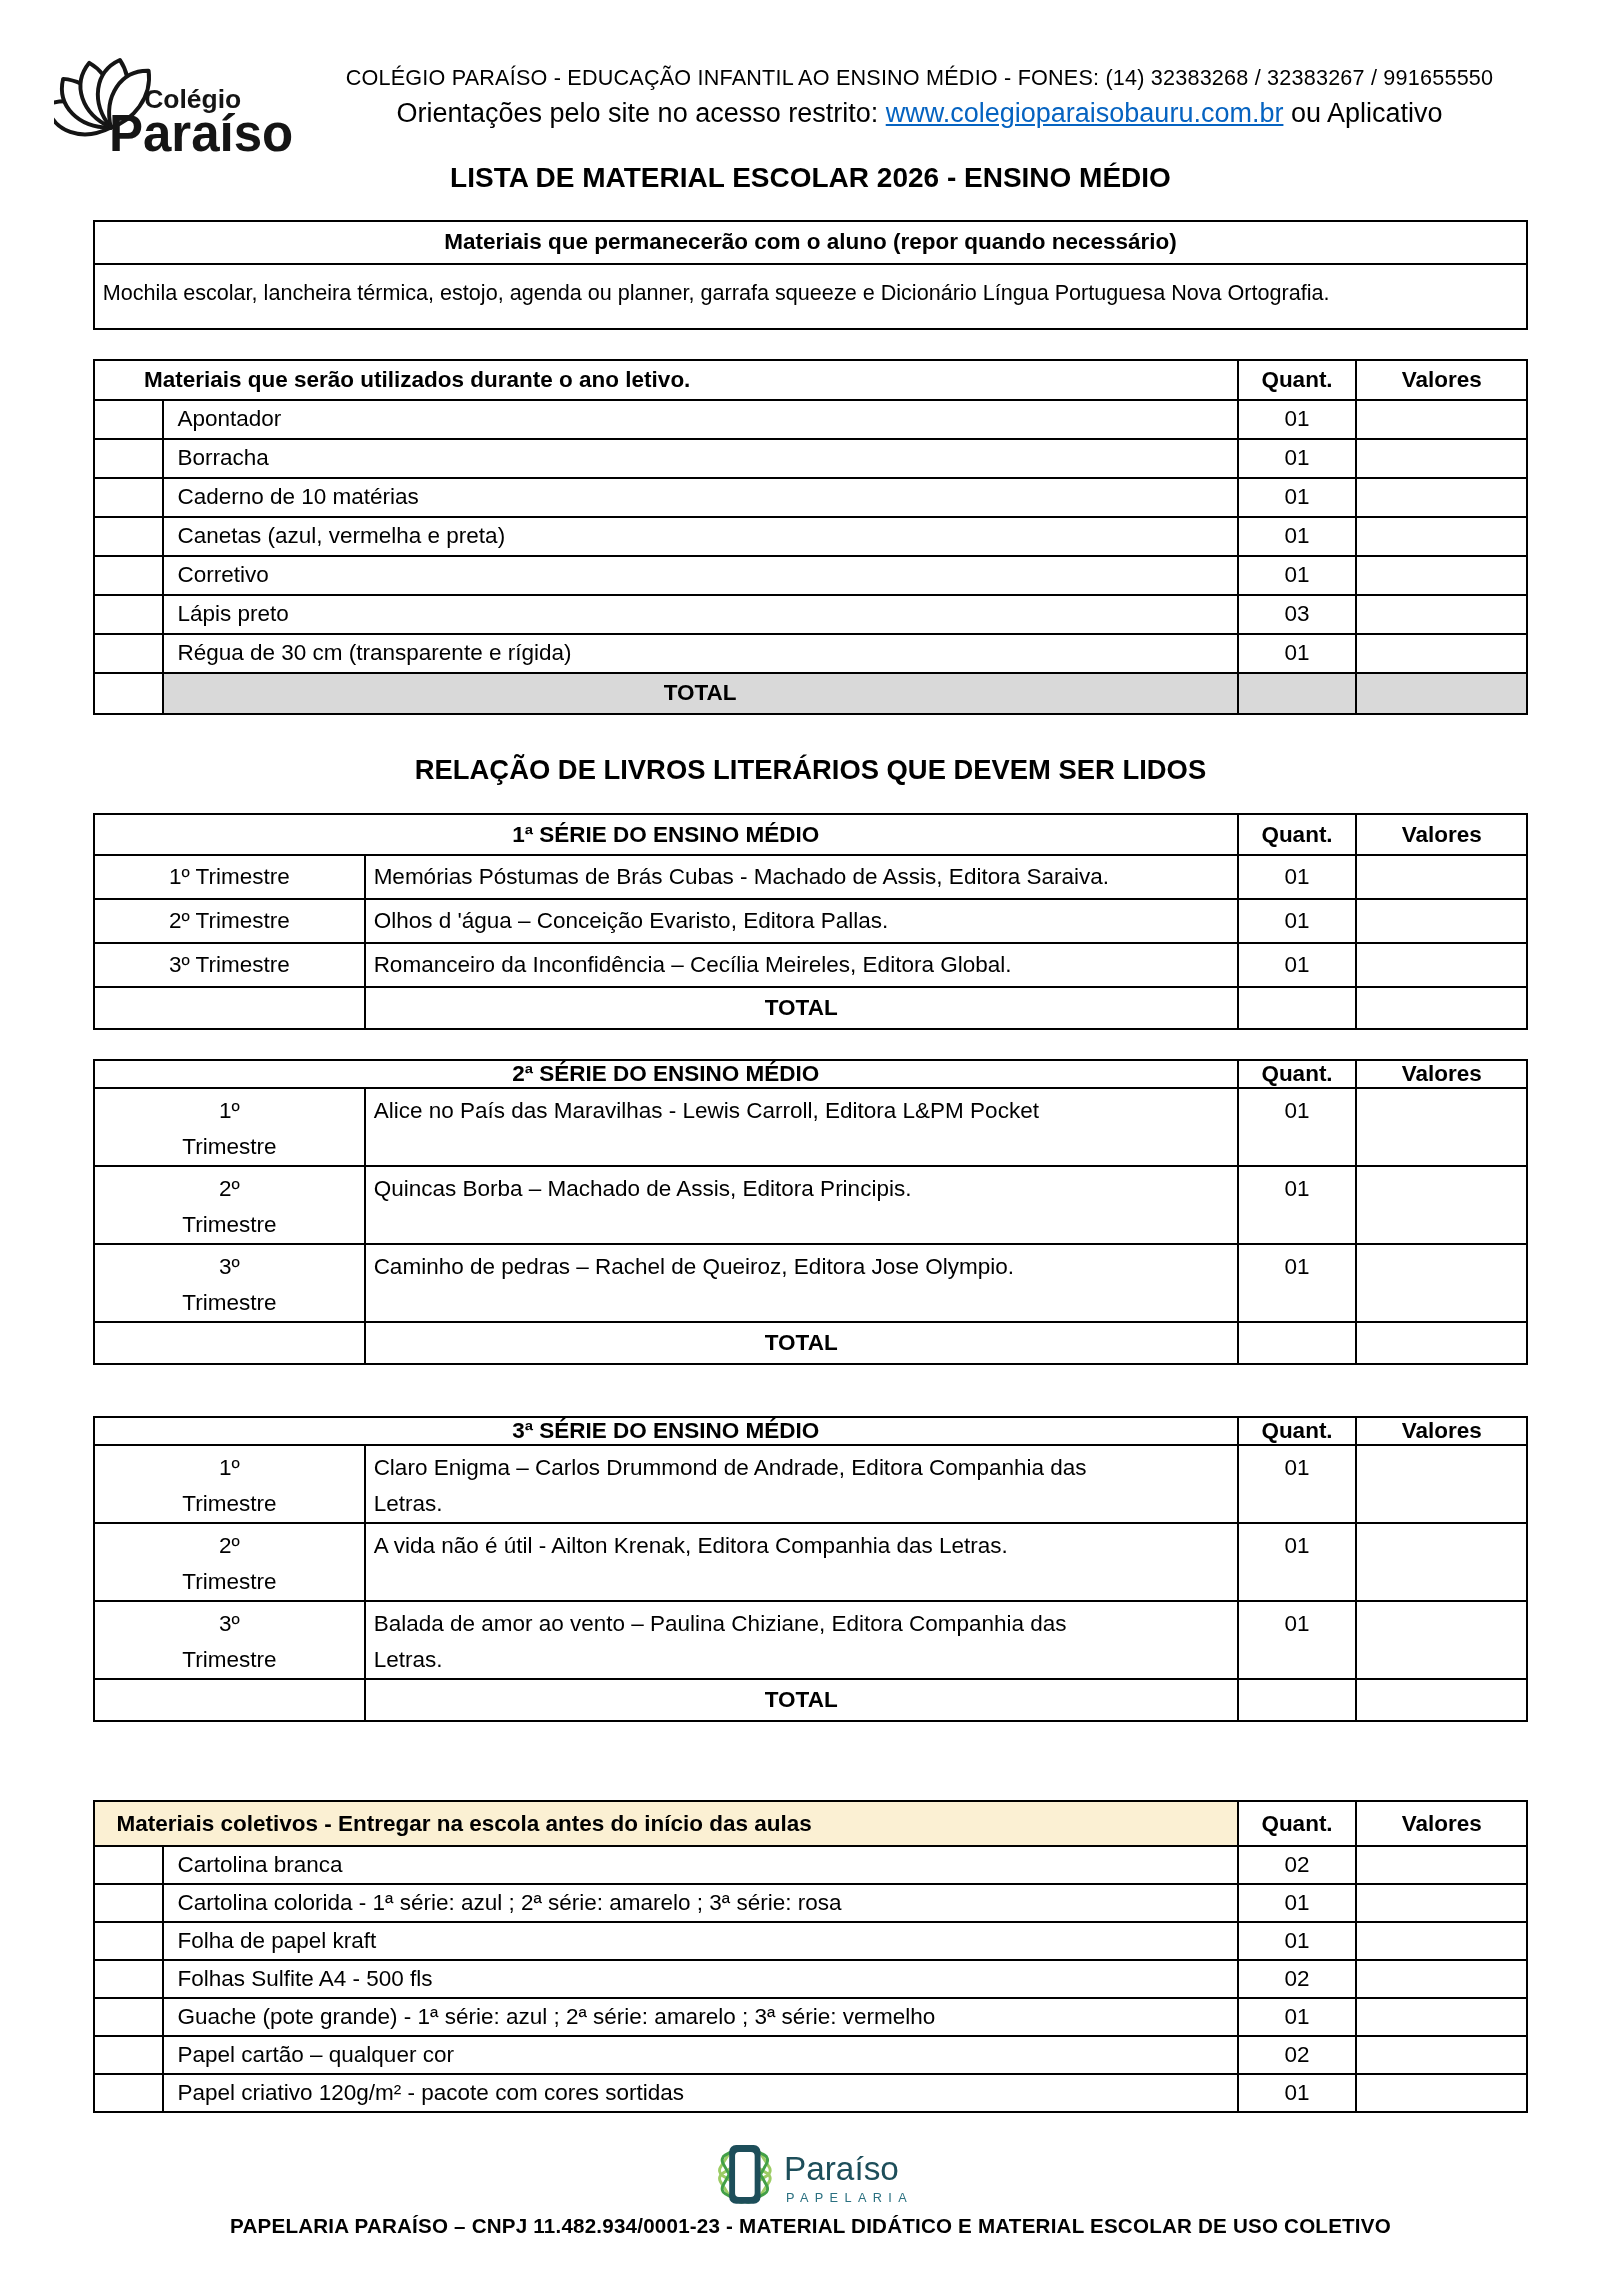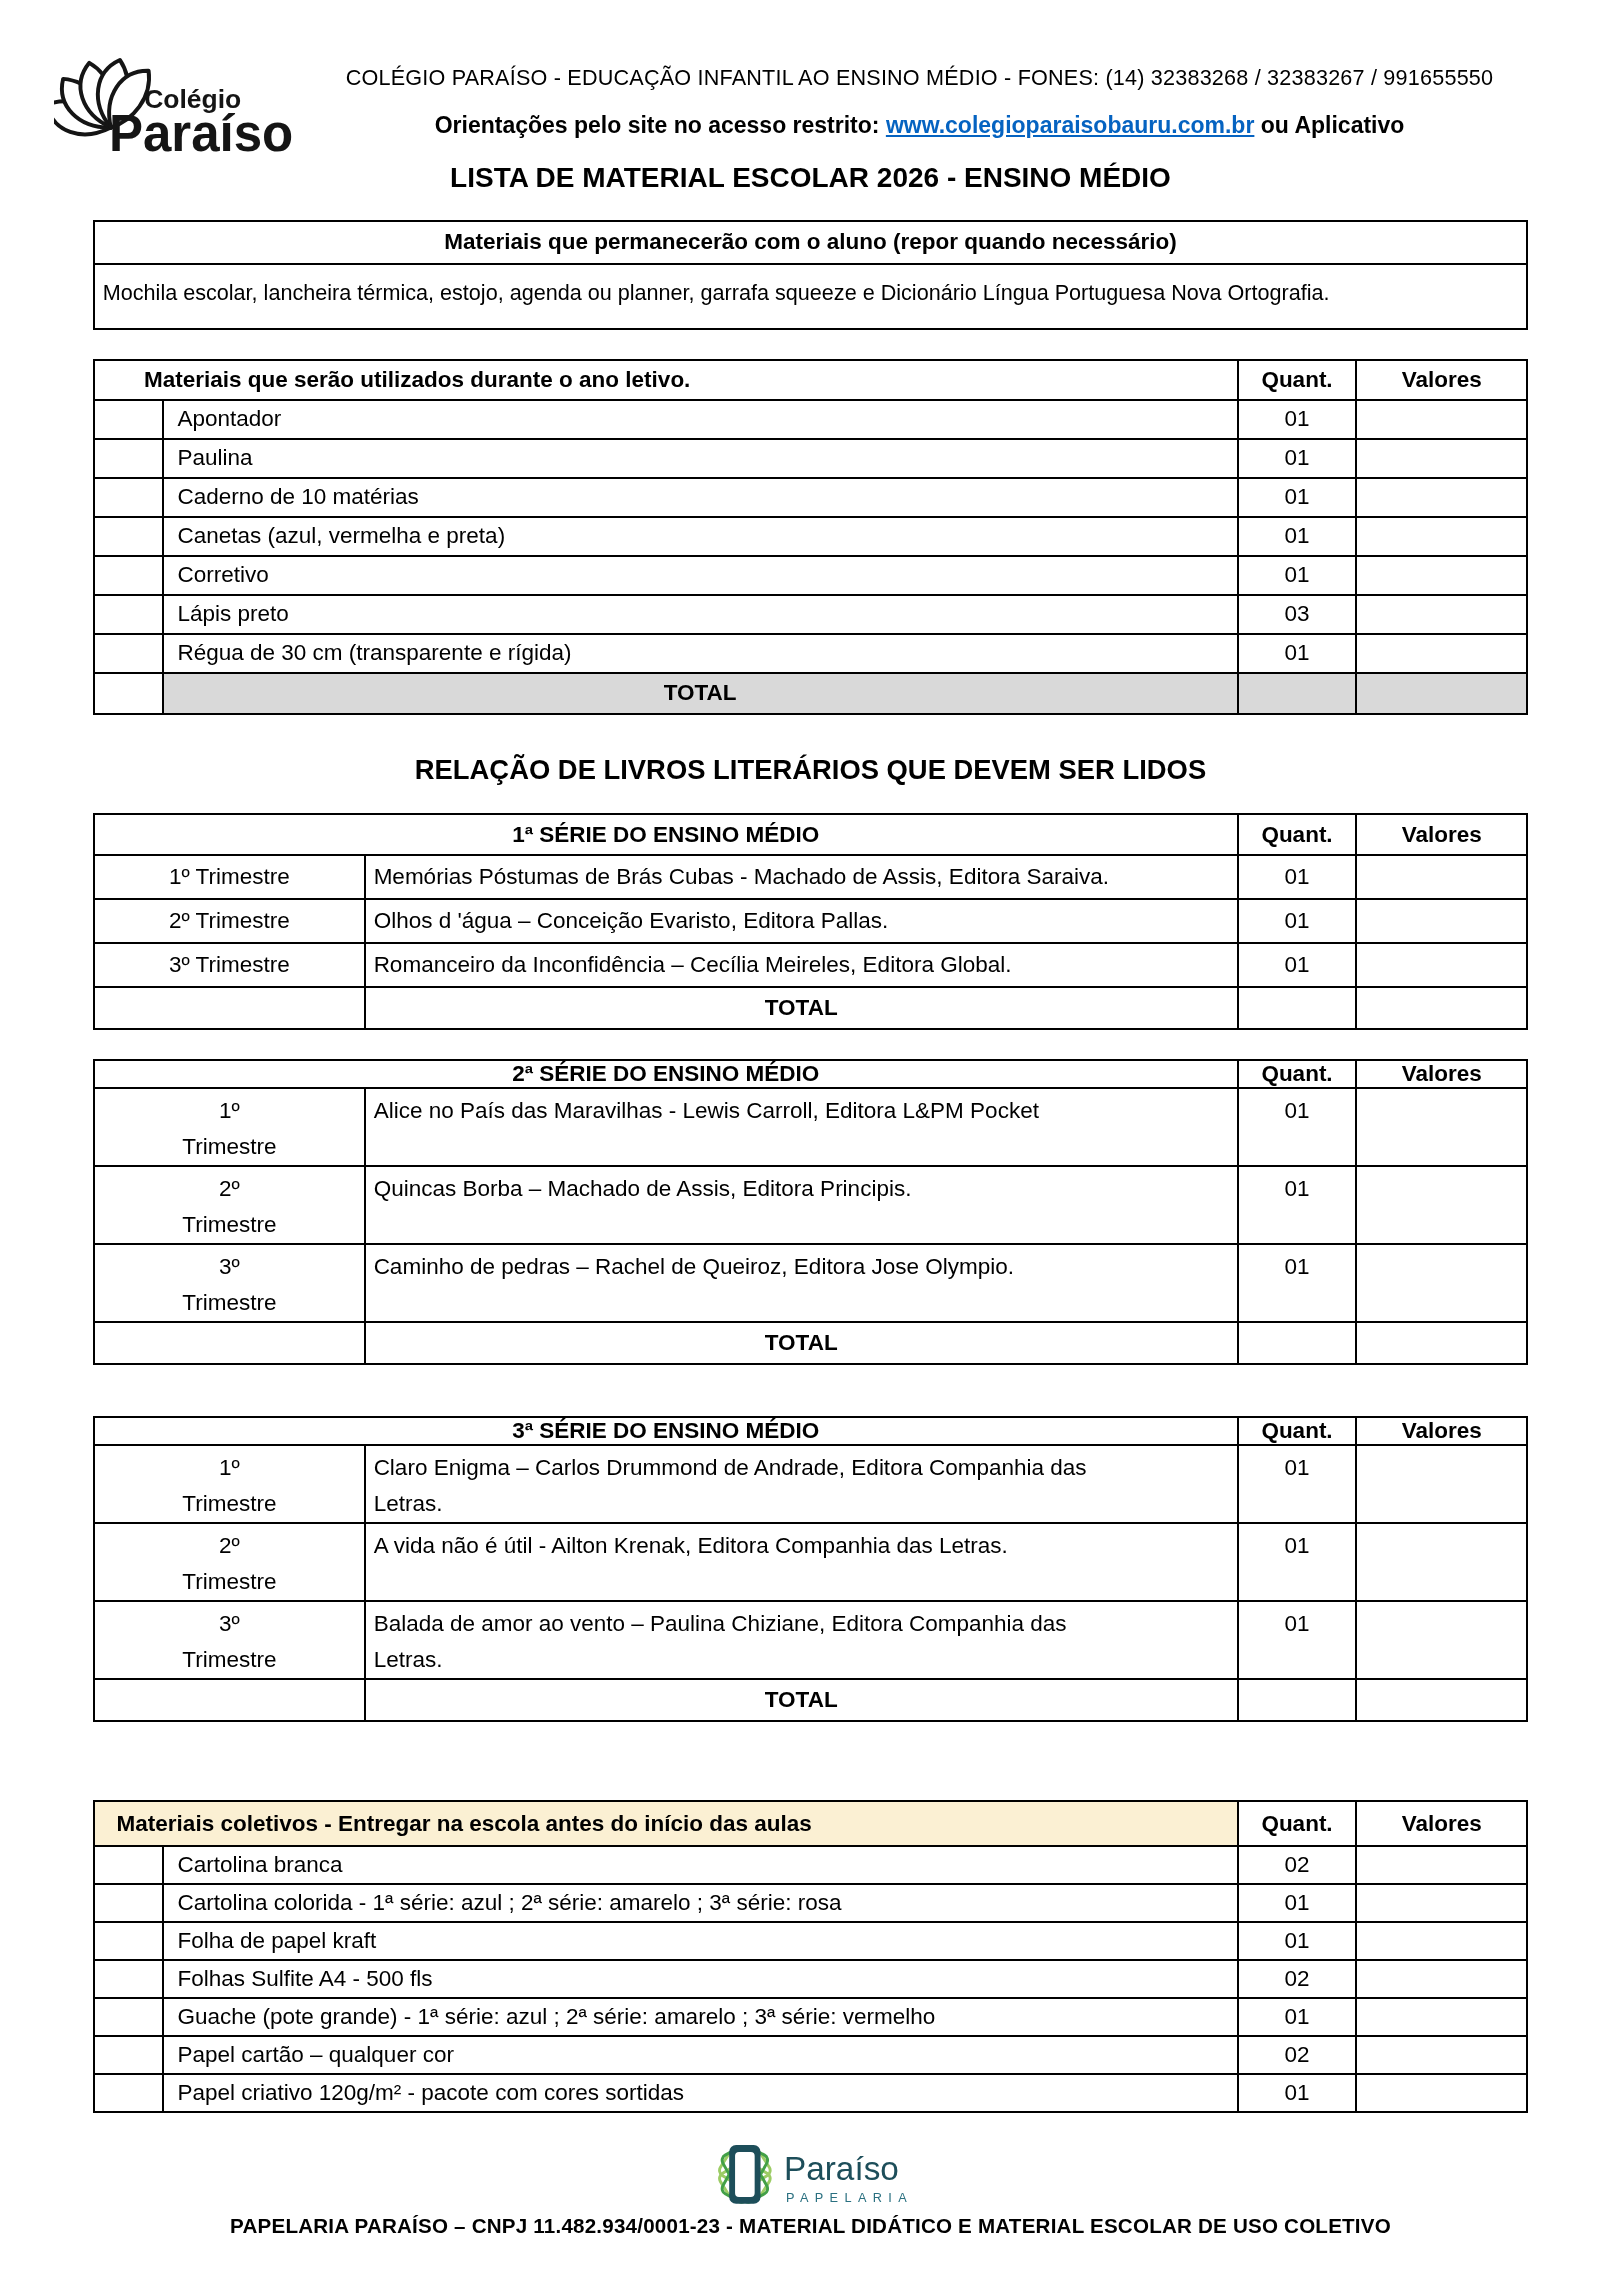--- a/index.html
+++ b/index.html
@@ -15,21 +15,21 @@
     width:1623px;height:2295px;background:#fff;color:#000;
     font-family:"Liberation Sans", sans-serif;overflow:hidden;
   }
   .content{padding:0 95px 0 93px;}
 
   
   .header-row{display:flex;margin-top:49px;}
   .logo-wrap{flex:none;width:257px;margin-left:-39px;}
   .header-text{flex:1;text-align:center;padding-top:15.7px;}
   .info-line{font-size:21.6px;letter-spacing:0.2px;}
-  .orient-line{font-size:23px;font-weight:bold;margin-top:21px;}
+  .orient-line{font-size:27px;font-weight:normal;margin-top:7px;}
   .site-link{color:var(--link_blue,#0563c1);text-decoration:underline;cursor:pointer;}
   .doc-title{margin:-7.8px 0 8px;text-align:center;font-size:28px;font-weight:bold;line-height:33px;}
 
   
   table.tbl{width:100%;border-collapse:collapse;table-layout:fixed;border:2.9px solid #000;}
   table.tbl td{border:2px solid #000;padding:0 7.8px;font-size:22.5px;overflow:hidden;}
   .th{font-weight:bold;}
   .center{text-align:center;}
 
   
@@ -125,21 +125,21 @@
 
       <tr class="irow">
         <td></td>
         <td class="item-cell">Apontador</td>
         <td class="center">01</td>
         <td></td>
       </tr>
 
       <tr class="irow">
         <td></td>
-        <td class="item-cell">Paulina</td>
+        <td class="item-cell">Borracha</td>
         <td class="center">01</td>
         <td></td>
       </tr>
 
       <tr class="irow">
         <td></td>
         <td class="item-cell">Caderno de 10 matérias</td>
         <td class="center">01</td>
         <td></td>
       </tr>

